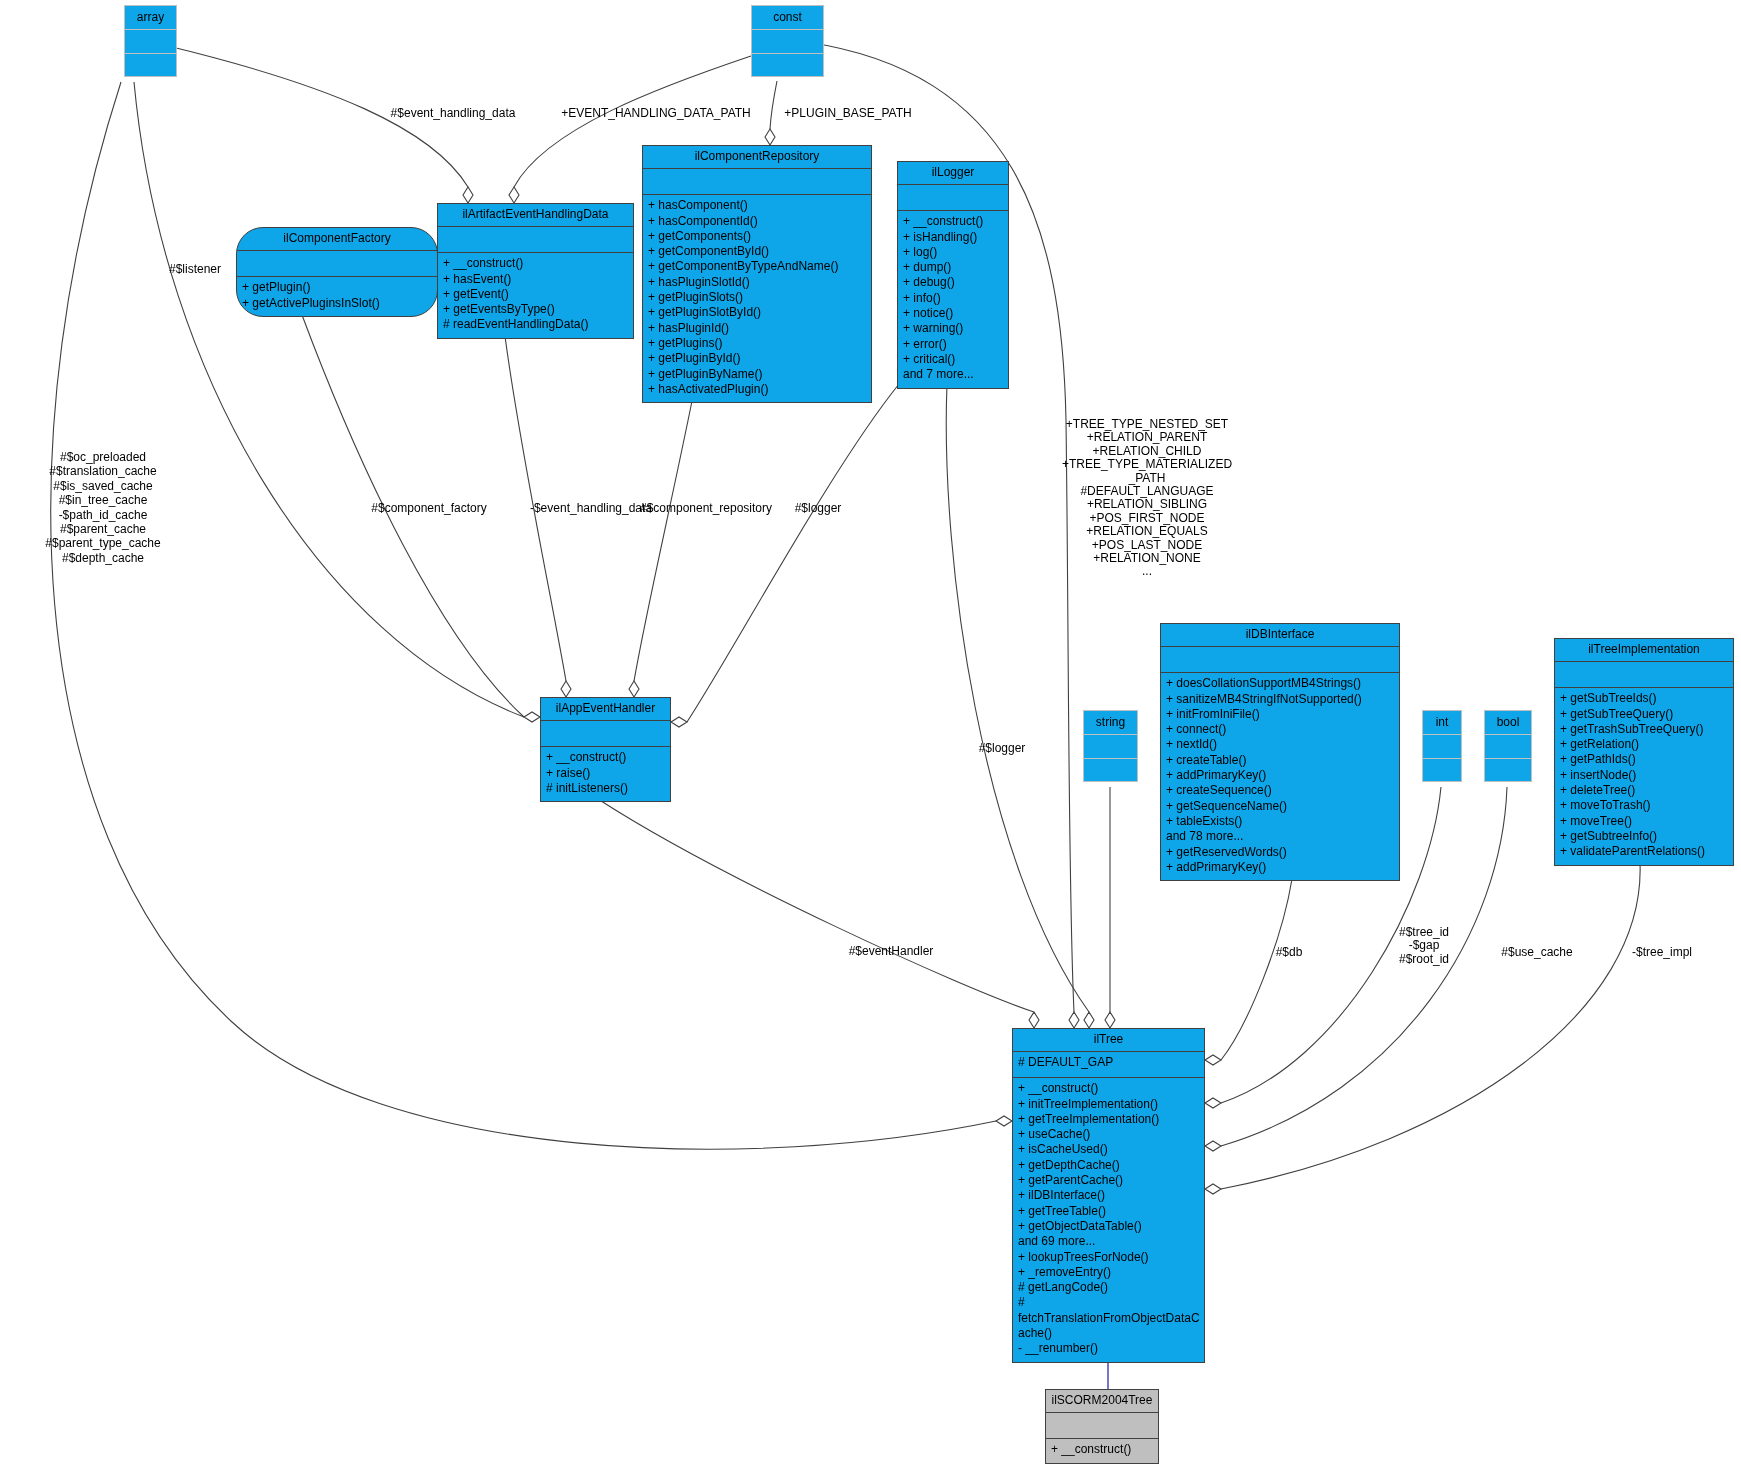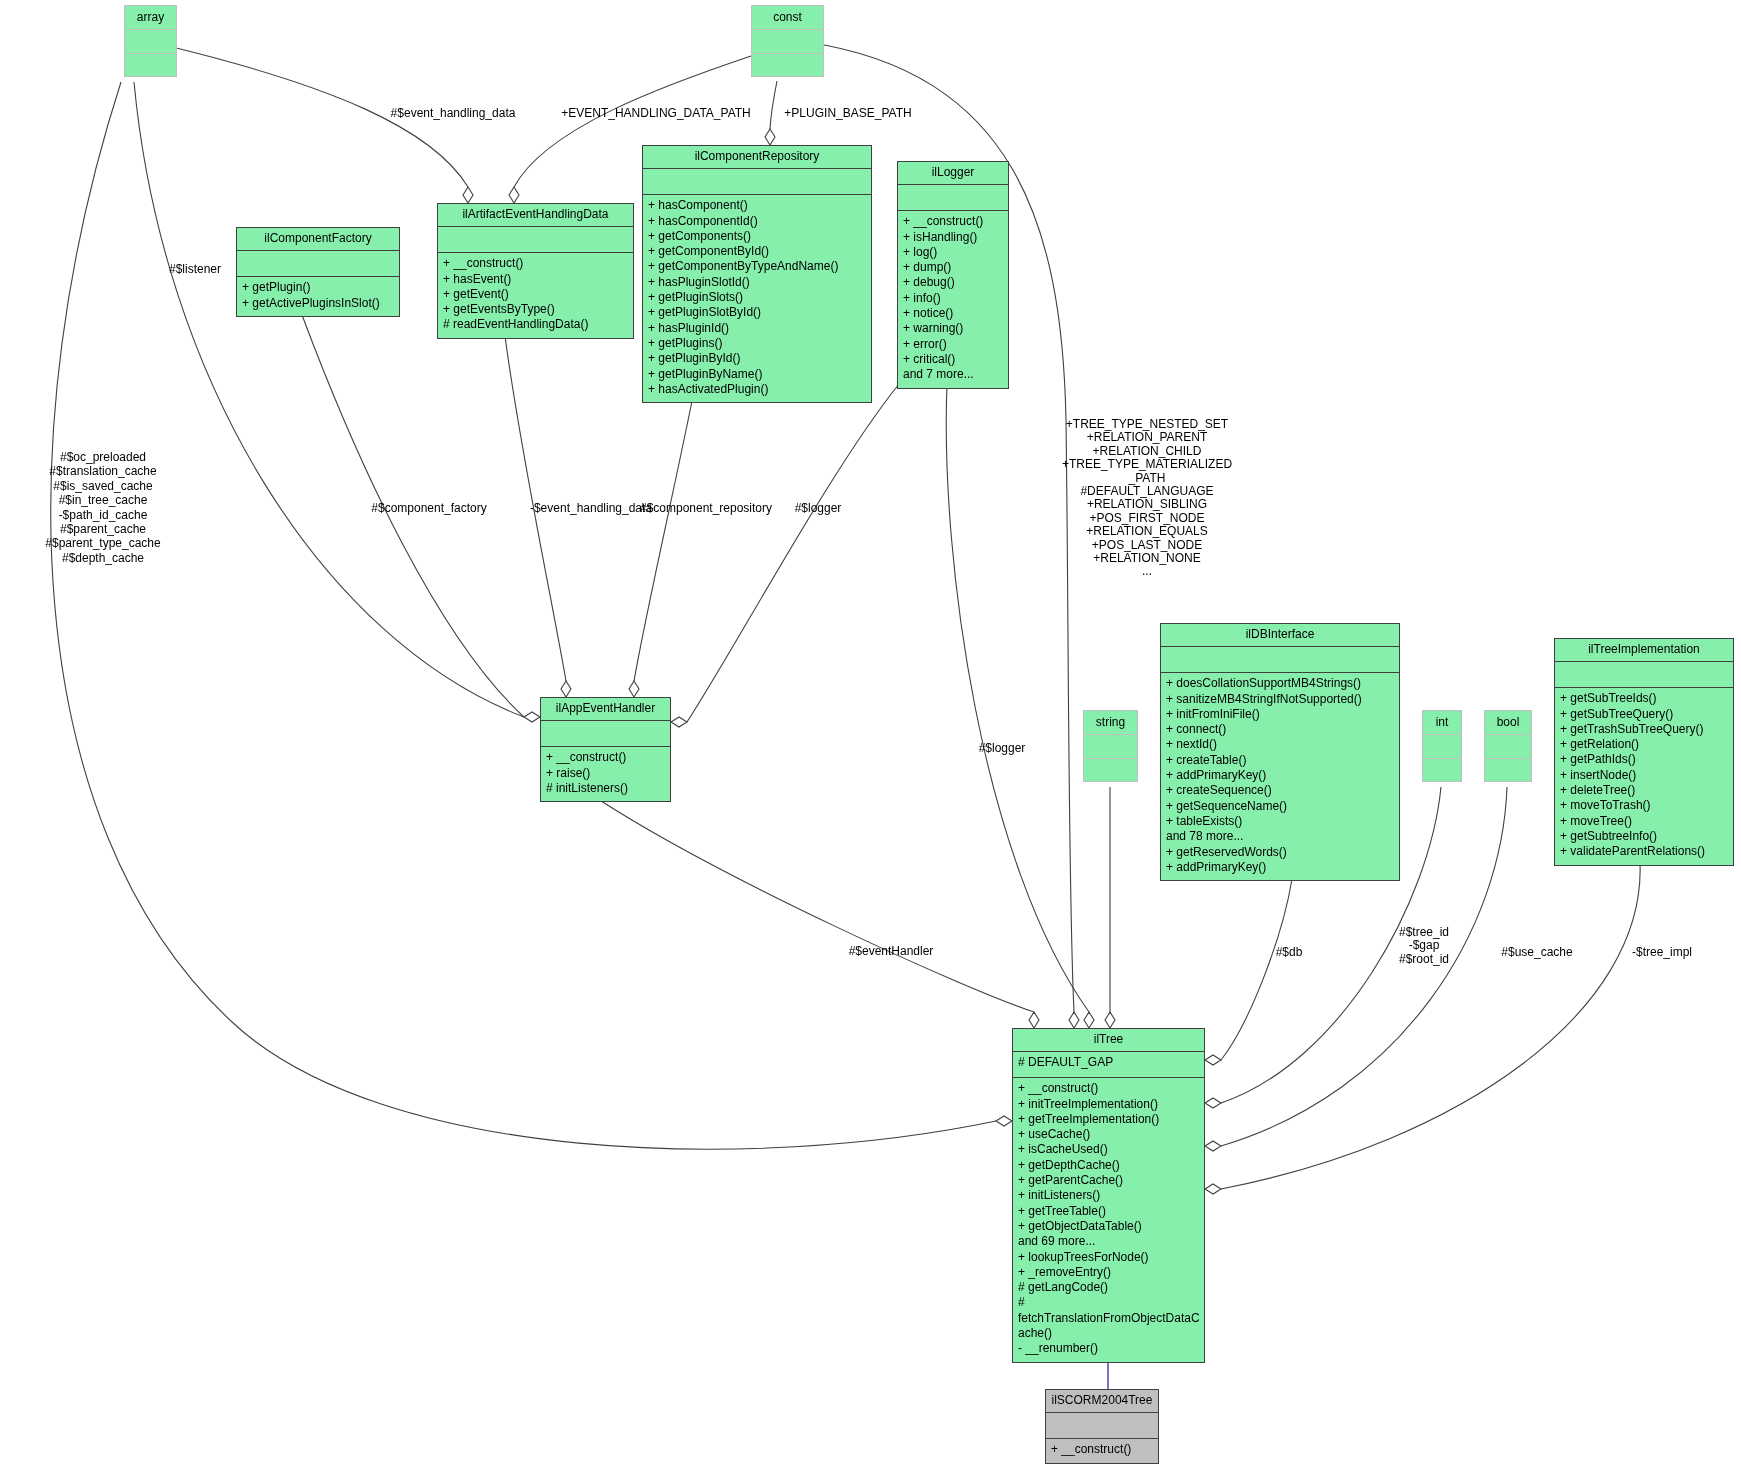--- a/index.html
+++ b/index.html
@@ -9,21 +9,21 @@
     font-size:12px; color:#000; overflow:hidden; background:#fff;
   }
   svg.edges { position:absolute; left:0; top:0; z-index:1; }
   svg.edges path { fill:none; stroke:#404040; stroke-width:1.1; }
   svg.edges polygon.diamond { fill:#ffffff; stroke:#404040; stroke-width:1.1; }
   svg.edges line.inherit { stroke:#2d2db4; stroke-width:1.3; }
   svg.edges polygon.inherit-head { fill:#ffffff; stroke:#2d2db4; stroke-width:1.3; }
 
   .box {
     position:absolute; z-index:2; box-sizing:border-box;
-    background:#86efac; border:1.4px solid #404040; line-height:15.3px;
+    background:#0ea5e9; border:1.4px solid #404040; line-height:15.3px;
   }
   .box .title { text-align:center; padding:3px 4px 4px; border-bottom:1.4px solid #404040; white-space:nowrap; overflow:hidden; }
   .box .attrs { min-height:19px; border-bottom:1.4px solid #404040; padding:3px 5px; }
   .box .methods { padding:3px 4px 5px 5px; }
   .line { line-height:15.3px; overflow-wrap:break-word; word-wrap:break-word; }
 
   .typebox { border:1.4px solid #c0c0c0; }
   .typebox .title { border-bottom:1.4px solid #c0c0c0; padding:4px 3px; }
   .typebox .row { height:23px; box-sizing:border-box; }
   .typebox .row + .row { border-top:1.4px solid #c0c0c0; }
@@ -119,21 +119,21 @@
     <div class="title">int</div>
     <div class="row"></div>
     <div class="row"></div>
   </div>
   <div class="box typebox" style="left:1484px; top:710px; width:48px;">
     <div class="title">bool</div>
     <div class="row"></div>
     <div class="row"></div>
   </div>
 
-  <div class="box" style="left:236px; top:227px; width:164px;">
+  <div class="box" style="left:236px; top:227px; width:202px;border-radius:27px;">
     <div class="title">ilComponentFactory</div>
     <div class="attrs"></div>
     <div class="methods">
         <div class="line">+ getPlugin()</div>
         <div class="line">+ getActivePluginsInSlot()</div>
       </div>
   </div>
 
   <div class="box" style="left:437px; top:203px; width:197px;">
     <div class="title">ilArtifactEventHandlingData</div>
@@ -239,21 +239,21 @@
         <div class="line"># DEFAULT_GAP</div>
       </div>
     <div class="methods">
         <div class="line">+ __construct()</div>
         <div class="line">+ initTreeImplementation()</div>
         <div class="line">+ getTreeImplementation()</div>
         <div class="line">+ useCache()</div>
         <div class="line">+ isCacheUsed()</div>
         <div class="line">+ getDepthCache()</div>
         <div class="line">+ getParentCache()</div>
-        <div class="line">+ initListeners()</div>
+        <div class="line">+ ilDBInterface()</div>
         <div class="line">+ getTreeTable()</div>
         <div class="line">+ getObjectDataTable()</div>
         <div class="line">and 69 more...</div>
         <div class="line">+ lookupTreesForNode()</div>
         <div class="line">+ _removeEntry()</div>
         <div class="line"># getLangCode()</div>
         <div class="line"># fetchTranslationFromObjectDataCache()</div>
         <div class="line">- __renumber()</div>
       </div>
   </div>

